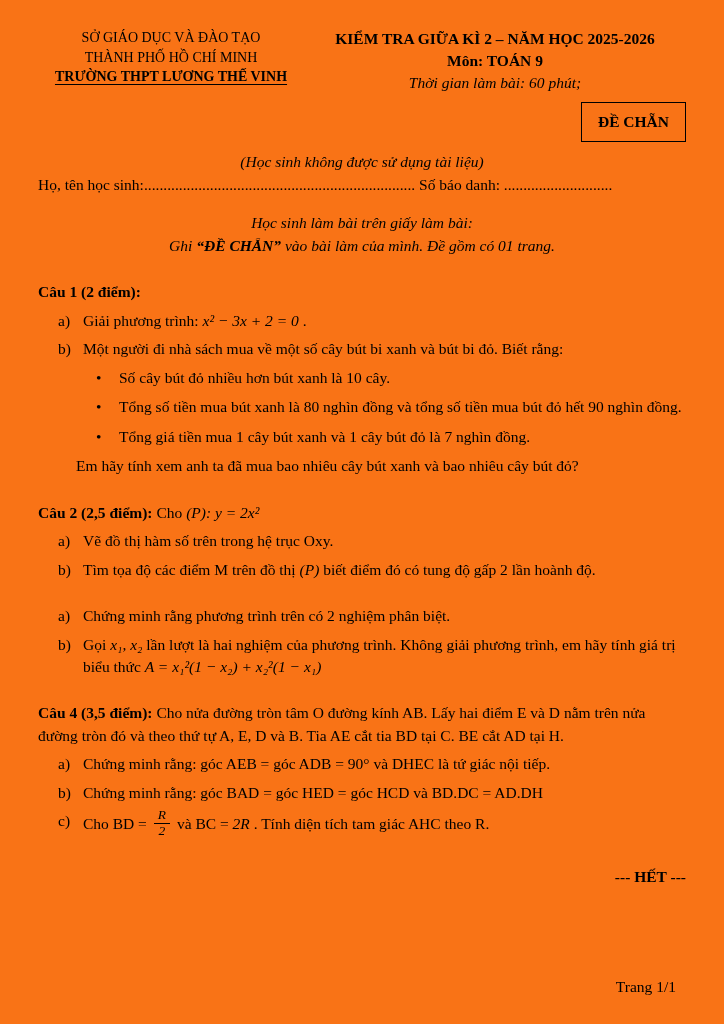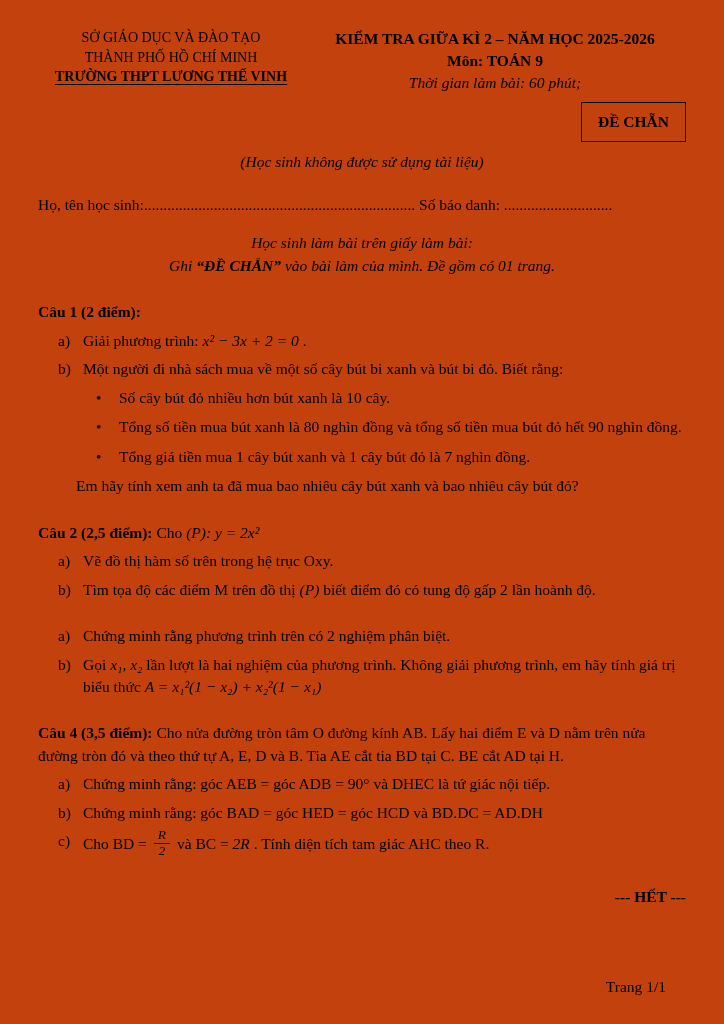--- a/index.html
+++ b/index.html
@@ -1,20 +1,20 @@
 <!DOCTYPE html>
 <html><head>
 <meta charset="utf-8">
 <style>
   html, body { margin: 0; padding: 0; background: #ffffff; }
   .page {
     width: 724px;
     min-height: 1024px;
     box-sizing: border-box;
-    background: #c2410c;
+    background: #f97316;
     color: #000000;
     font-family: "Liberation Serif", serif;
     font-size: 15.5px;
     line-height: 1.45;
     padding: 28px 38px 20px 38px;
     position: relative;
     overflow: hidden;
   }
   .bold { font-weight: bold; }
   .math { font-style: italic; }
@@ -24,21 +24,21 @@
   .school { font-weight: bold; text-decoration: underline; text-underline-offset: 3px; }
   .h-right { flex: 1; text-align: center; line-height: 1.42; }
   .exam-title { font-weight: bold; }
   .exam-subject { font-weight: bold; }
   .exam-duration { font-style: italic; }
 
   .code-row { display: flex; justify-content: flex-end; margin-top: 8px; }
   .code-box { border: 1.6px solid #000; padding: 8px 16px; font-weight: bold; }
 
   .notice { text-align: center; font-style: italic; margin-top: 9px; }
-  .student-line { margin-top: 20px; }
+  .student-line { }
   .instr { margin-top: 16px; text-align: center; font-style: italic; }
 
   .q { margin-top: 24px; }
   .q.first { margin-top: 24px; }
   .q-head { margin-bottom: 6px; }
   .q-title { font-weight: bold; }
 
   .part { display: flex; margin-bottom: 6px; padding-left: 20px; }
   .plabel { width: 25px; flex-shrink: 0; }
   .pcontent { flex: 1; }
@@ -51,21 +51,21 @@
 
   .frac {
     display: inline-flex; flex-direction: column; align-items: center;
     vertical-align: middle; line-height: 1.1; font-size: 13.5px;
     font-style: italic; margin: 0 3px; position: relative; top: -2px;
   }
   .fnum { border-bottom: 1px solid #000; padding: 0 4px; }
   .fden { padding: 0 4px; }
 
   .endline { text-align: right; font-weight: bold; margin-top: 25px; }
-  .pagenum { position: absolute; right: 58px; bottom: 26px; }
+  .pagenum { position: absolute; right: 48px; bottom: 26px; }
 </style>
 </head>
 <body>
 
 <div class="page">
 
   <div class="header">
     <div class="h-left">
       <div>SỞ GIÁO DỤC VÀ ĐÀO TẠO</div>
       <div>THÀNH PHỐ HỒ CHÍ MINH</div>

